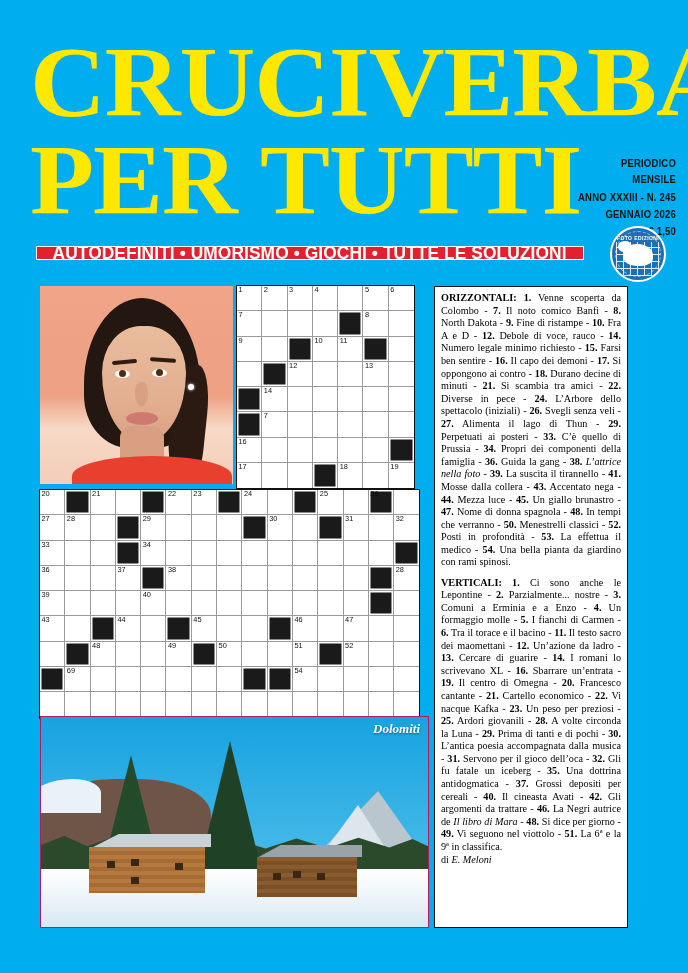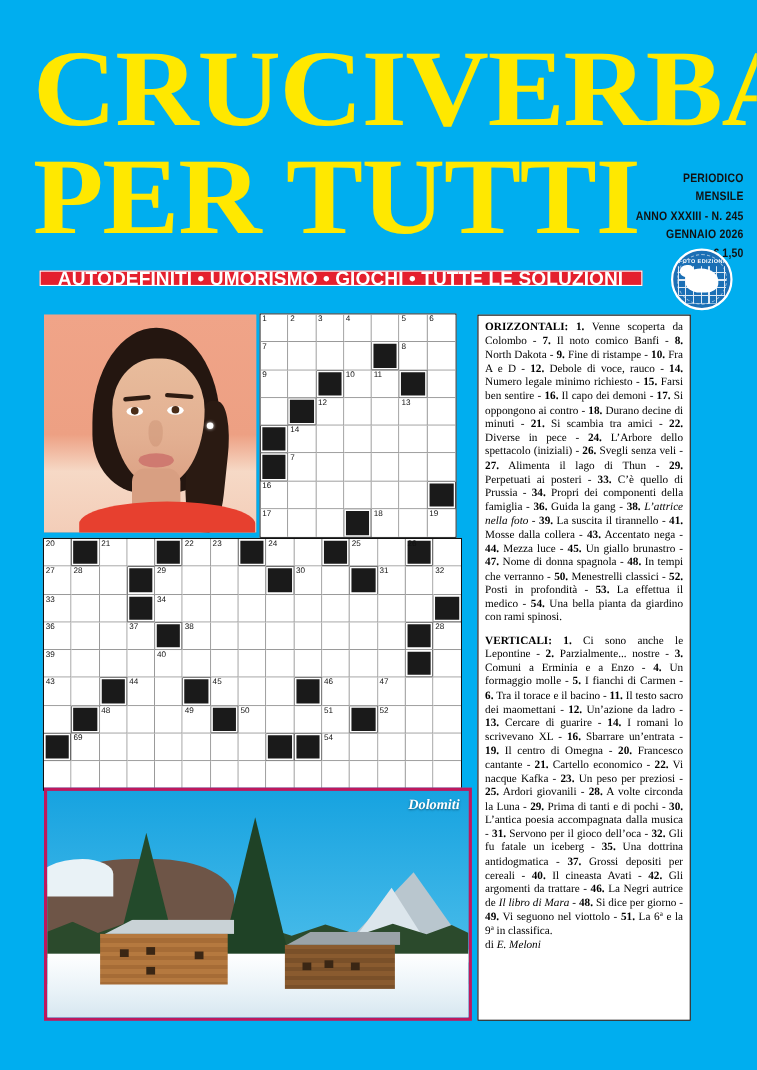--- a/index.html
+++ b/index.html
@@ -140,21 +140,21 @@
   }
   .cell.blk{background:#1A1A1A;box-shadow:inset 0 0 0 1.5px #fff;}
   .cell .n{
     position:absolute;left:1.5px;top:0px;font-size:7.4px;color:#111;
     font-family:"Liberation Sans",sans-serif;line-height:1.15;font-weight:normal;
   }
 
   
   .landscape{
     position:absolute;left:40px;top:716px;width:389px;height:212px;
-    overflow:hidden;border:3px solid #be185d;box-sizing:border-box;
+    overflow:hidden;border:1px solid #be185d;box-sizing:border-box;
     background:#2BA7E0;
   }
   .l-sky{position:absolute;inset:0;background:linear-gradient(180deg,#17A3E0 0%,#42B8E8 62%,#7FD0F0 100%);}
   .l-peak-r{
     position:absolute;right:-8px;top:74px;width:0;height:0;
     border-left:78px solid transparent;border-right:58px solid transparent;
     border-bottom:82px solid #B9C6CE;
   }
   .l-peak-r2{
     position:absolute;right:28px;top:88px;width:0;height:0;

